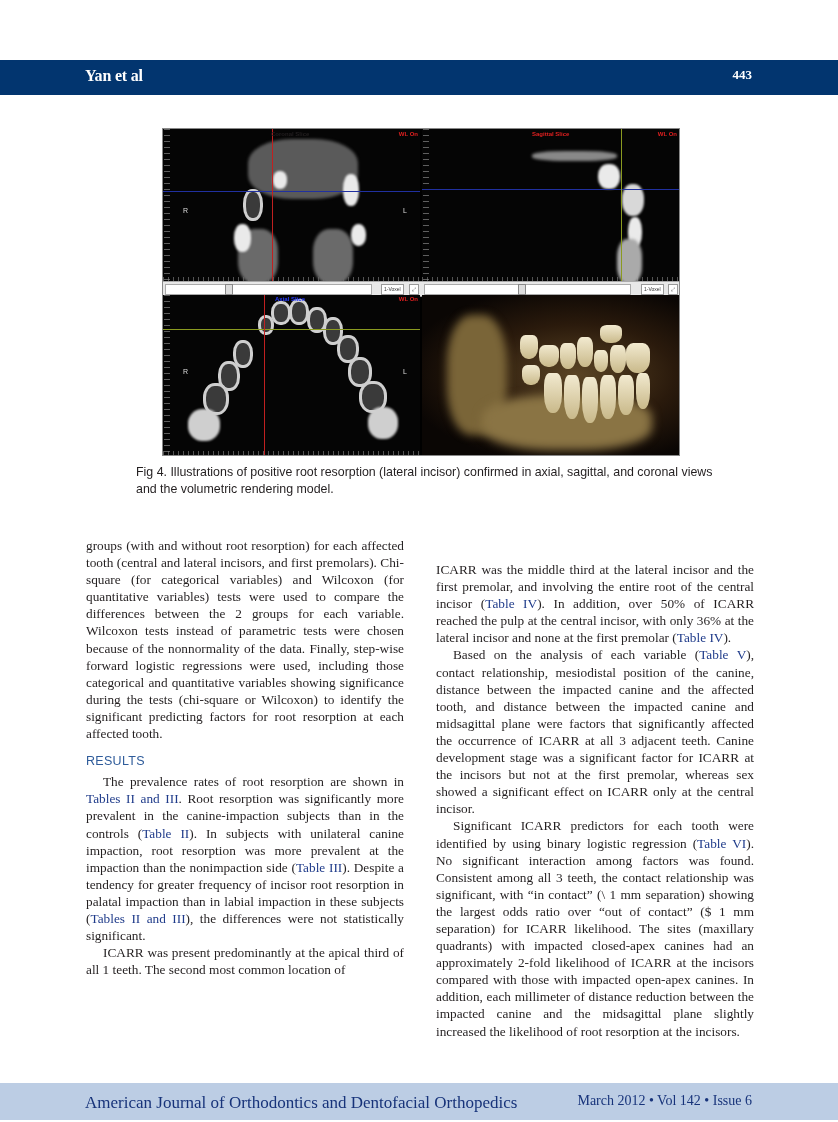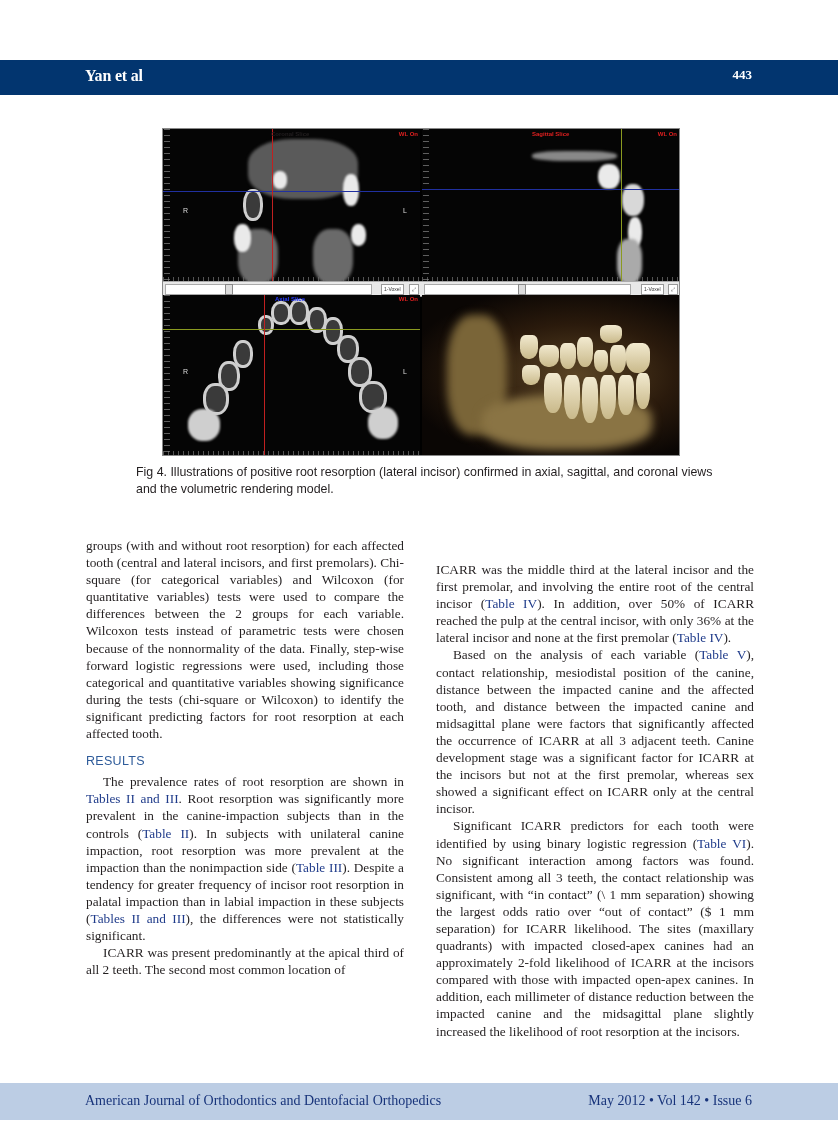--- a/index.html
+++ b/index.html
@@ -65,21 +65,21 @@
   .col p.indent { text-indent: 17px; }
   .section-head {
     font-family: "Liberation Sans", sans-serif; font-size: 12.5px; color: #2e5b9a;
     margin: 11px 0 3px 0; letter-spacing: 0.3px;
   }
   .ref { color: #1f3b8a; }
   .footer-bar {
     position: absolute; left: 0; top: 1083px; width: 838px; height: 37px; background: #bccde4;
   }
   .footer-bar .journal {
-    position: absolute; left: 85px; top: 10px; font-size: 14px; color: #17337a;
+    position: absolute; left: 85px; top: 10px; font-size: 17px; color: #17337a;
   }
   .footer-bar .issue {
     position: absolute; right: 86px; top: 10px; font-size: 14px; color: #17337a;
   }
 </style>
 </head>
 <body>
 
 <div class="header-bar">
   <span class="authors">Yan et al</span>
@@ -176,25 +176,25 @@
     <div class="vt" style="left:214px;top:78px;width:14px;height:36px;"></div>
   </div>
 </div>
 
 <div class="caption">Fig 4. Illustrations of positive root resorption (lateral incisor) confirmed in axial, sagittal, and coronal views and the volumetric rendering model.</div>
 
 <div class="col col-left">
   <p>groups (with and without root resorption) for each affected tooth (central and lateral incisors, and first premolars). Chi-square (for categorical variables) and Wilcoxon (for quantitative variables) tests were used to compare the differences between the 2 groups for each variable. Wilcoxon tests instead of parametric tests were chosen because of the nonnormality of the data. Finally, step-wise forward logistic regressions were used, including those categorical and quantitative variables showing significance during the tests (chi-square or Wilcoxon) to identify the significant predicting factors for root resorption at each affected tooth.</p>
   <div class="section-head">RESULTS</div>
   <p class="indent"><span>The prevalence rates of root resorption are shown in </span><span class="ref">Tables II and III</span><span>. Root resorption was significantly more prevalent in the canine-impaction subjects than in the controls (</span><span class="ref">Table II</span><span>). In subjects with unilateral canine impaction, root resorption was more prevalent at the impaction than the nonimpaction side (</span><span class="ref">Table III</span><span>). Despite a tendency for greater frequency of incisor root resorption in palatal impaction than in labial impaction in these subjects (</span><span class="ref">Tables II and III</span><span>), the differences were not statistically significant.</span></p>
-  <p class="indent">ICARR was present predominantly at the apical third of all 2 teeth. The second most common location of</p>
+  <p class="indent">ICARR was present predominantly at the apical third of all 1 teeth. The second most common location of</p>
 </div>
 
 <div class="col col-right">
   <p><span>ICARR was the middle third at the lateral incisor and the first premolar, and involving the entire root of the central incisor (</span><span class="ref">Table IV</span><span>). In addition, over 50% of ICARR reached the pulp at the central incisor, with only 36% at the lateral incisor and none at the first premolar (</span><span class="ref">Table IV</span><span>).</span></p>
   <p class="indent"><span>Based on the analysis of each variable (</span><span class="ref">Table V</span><span>), contact relationship, mesiodistal position of the canine, distance between the impacted canine and the affected tooth, and distance between the impacted canine and midsagittal plane were factors that significantly affected the occurrence of ICARR at all 3 adjacent teeth. Canine development stage was a significant factor for ICARR at the incisors but not at the first premolar, whereas sex showed a significant effect on ICARR only at the central incisor.</span></p>
   <p class="indent"><span>Significant ICARR predictors for each tooth were identified by using binary logistic regression (</span><span class="ref">Table VI</span><span>). No significant interaction among factors was found. Consistent among all 3 teeth, the contact relationship was significant, with “in contact” (\ 1 mm separation) showing the largest odds ratio over “out of contact” ($ 1 mm separation) for ICARR likelihood. The sites (maxillary quadrants) with impacted closed-apex canines had an approximately 2-fold likelihood of ICARR at the incisors compared with those with impacted open-apex canines. In addition, each millimeter of distance reduction between the impacted canine and the midsagittal plane slightly increased the likelihood of root resorption at the incisors.</span></p>
 </div>
 
 <div class="footer-bar">
   <span class="journal">American Journal of Orthodontics and Dentofacial Orthopedics</span>
-  <span class="issue">May 2012 • Vol 142 • Issue 6</span>
+  <span class="issue">March 2012 • Vol 142 • Issue 6</span>
 </div>
 
 </body></html>

